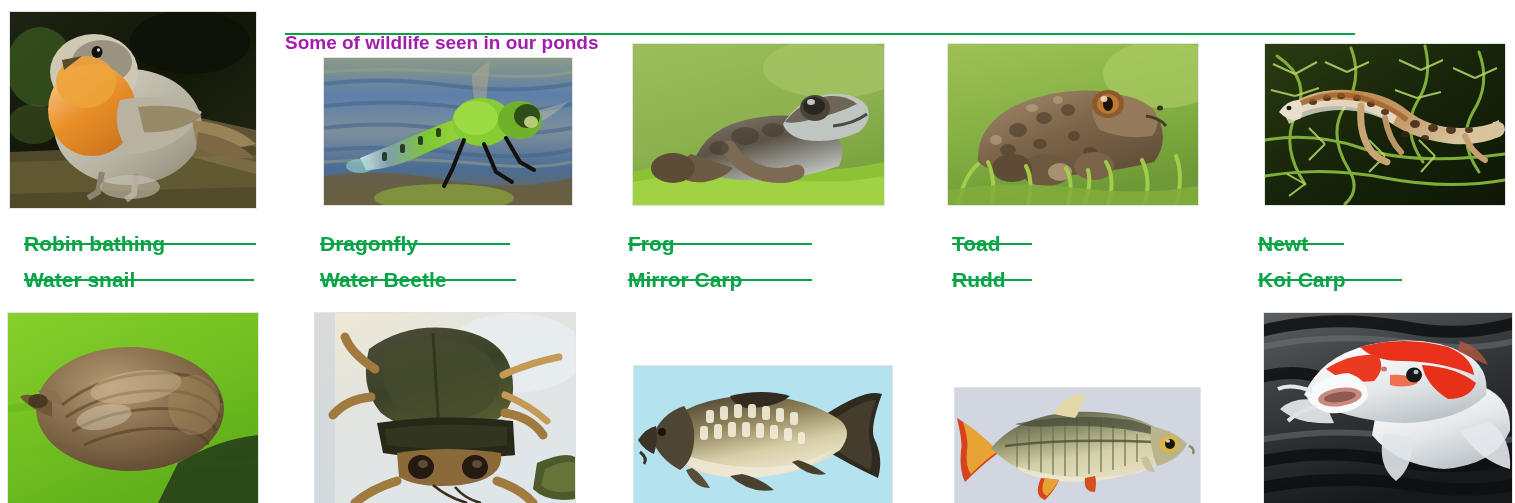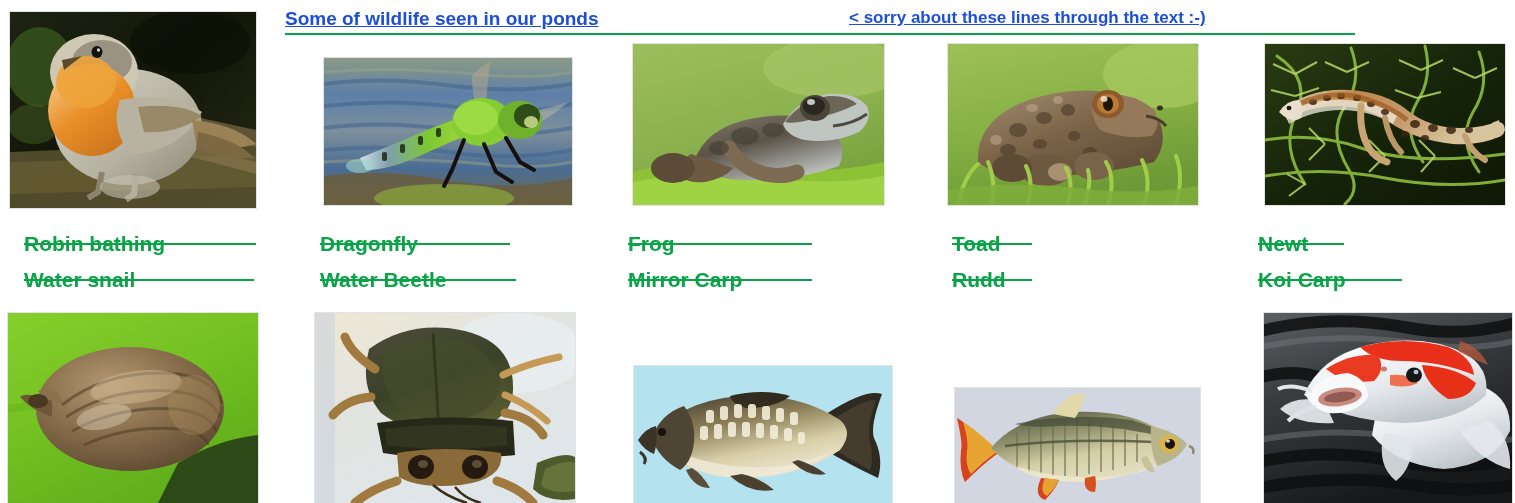--- a/index.html
+++ b/index.html
@@ -15,27 +15,26 @@
 
   
   .header-row{
     position:absolute;left:0;top:8px;width:1515px;height:30px;
   }
   .hdr-line{
     position:absolute;left:285px;top:25px;width:1070px;height:2px;
     background:#0ba347;
   }
   .hdr-text{
-    position:absolute;top:0;
-    color:#1d4ed8;
+    position:absolute;top:24px;
+    color:#a21caf;
     font-weight:bold;
     letter-spacing:0px;
     white-space:nowrap;
     background:transparent;
-    text-decoration:underline;
   }
   #hdr-title{left:285px;font-size:19px;}
   #hdr-note{left:849px;font-size:17px;}
 
   
   .pic{
     position:absolute;
     background:#ffffff;
     box-shadow:0 0 0 1px #e3e3e3;
     overflow:hidden;
@@ -58,21 +57,20 @@
   }
 </style>
 </head>
 <body>
 
 <div class="page">
 
   <div class="header-row">
     <div class="hdr-line"></div>
     <div class="hdr-text" id="hdr-title">Some of wildlife seen in our ponds</div>
-    <div class="hdr-text" id="hdr-note">&lt; sorry about these lines through the text :-)</div>
   </div>
 
   <div class="pic" style="left:10px;top:12px;width:246px;height:196px;">
     <svg viewBox="0 0 246 196" preserveAspectRatio="none">
       <defs>
         <linearGradient id="robBg" x1="0" y1="0" x2="1" y2="1">
           <stop offset="0" stop-color="#1d2414"></stop>
             <stop offset="0.45" stop-color="#121608"></stop>
           <stop offset="1" stop-color="#262a16"></stop>
         </linearGradient>

